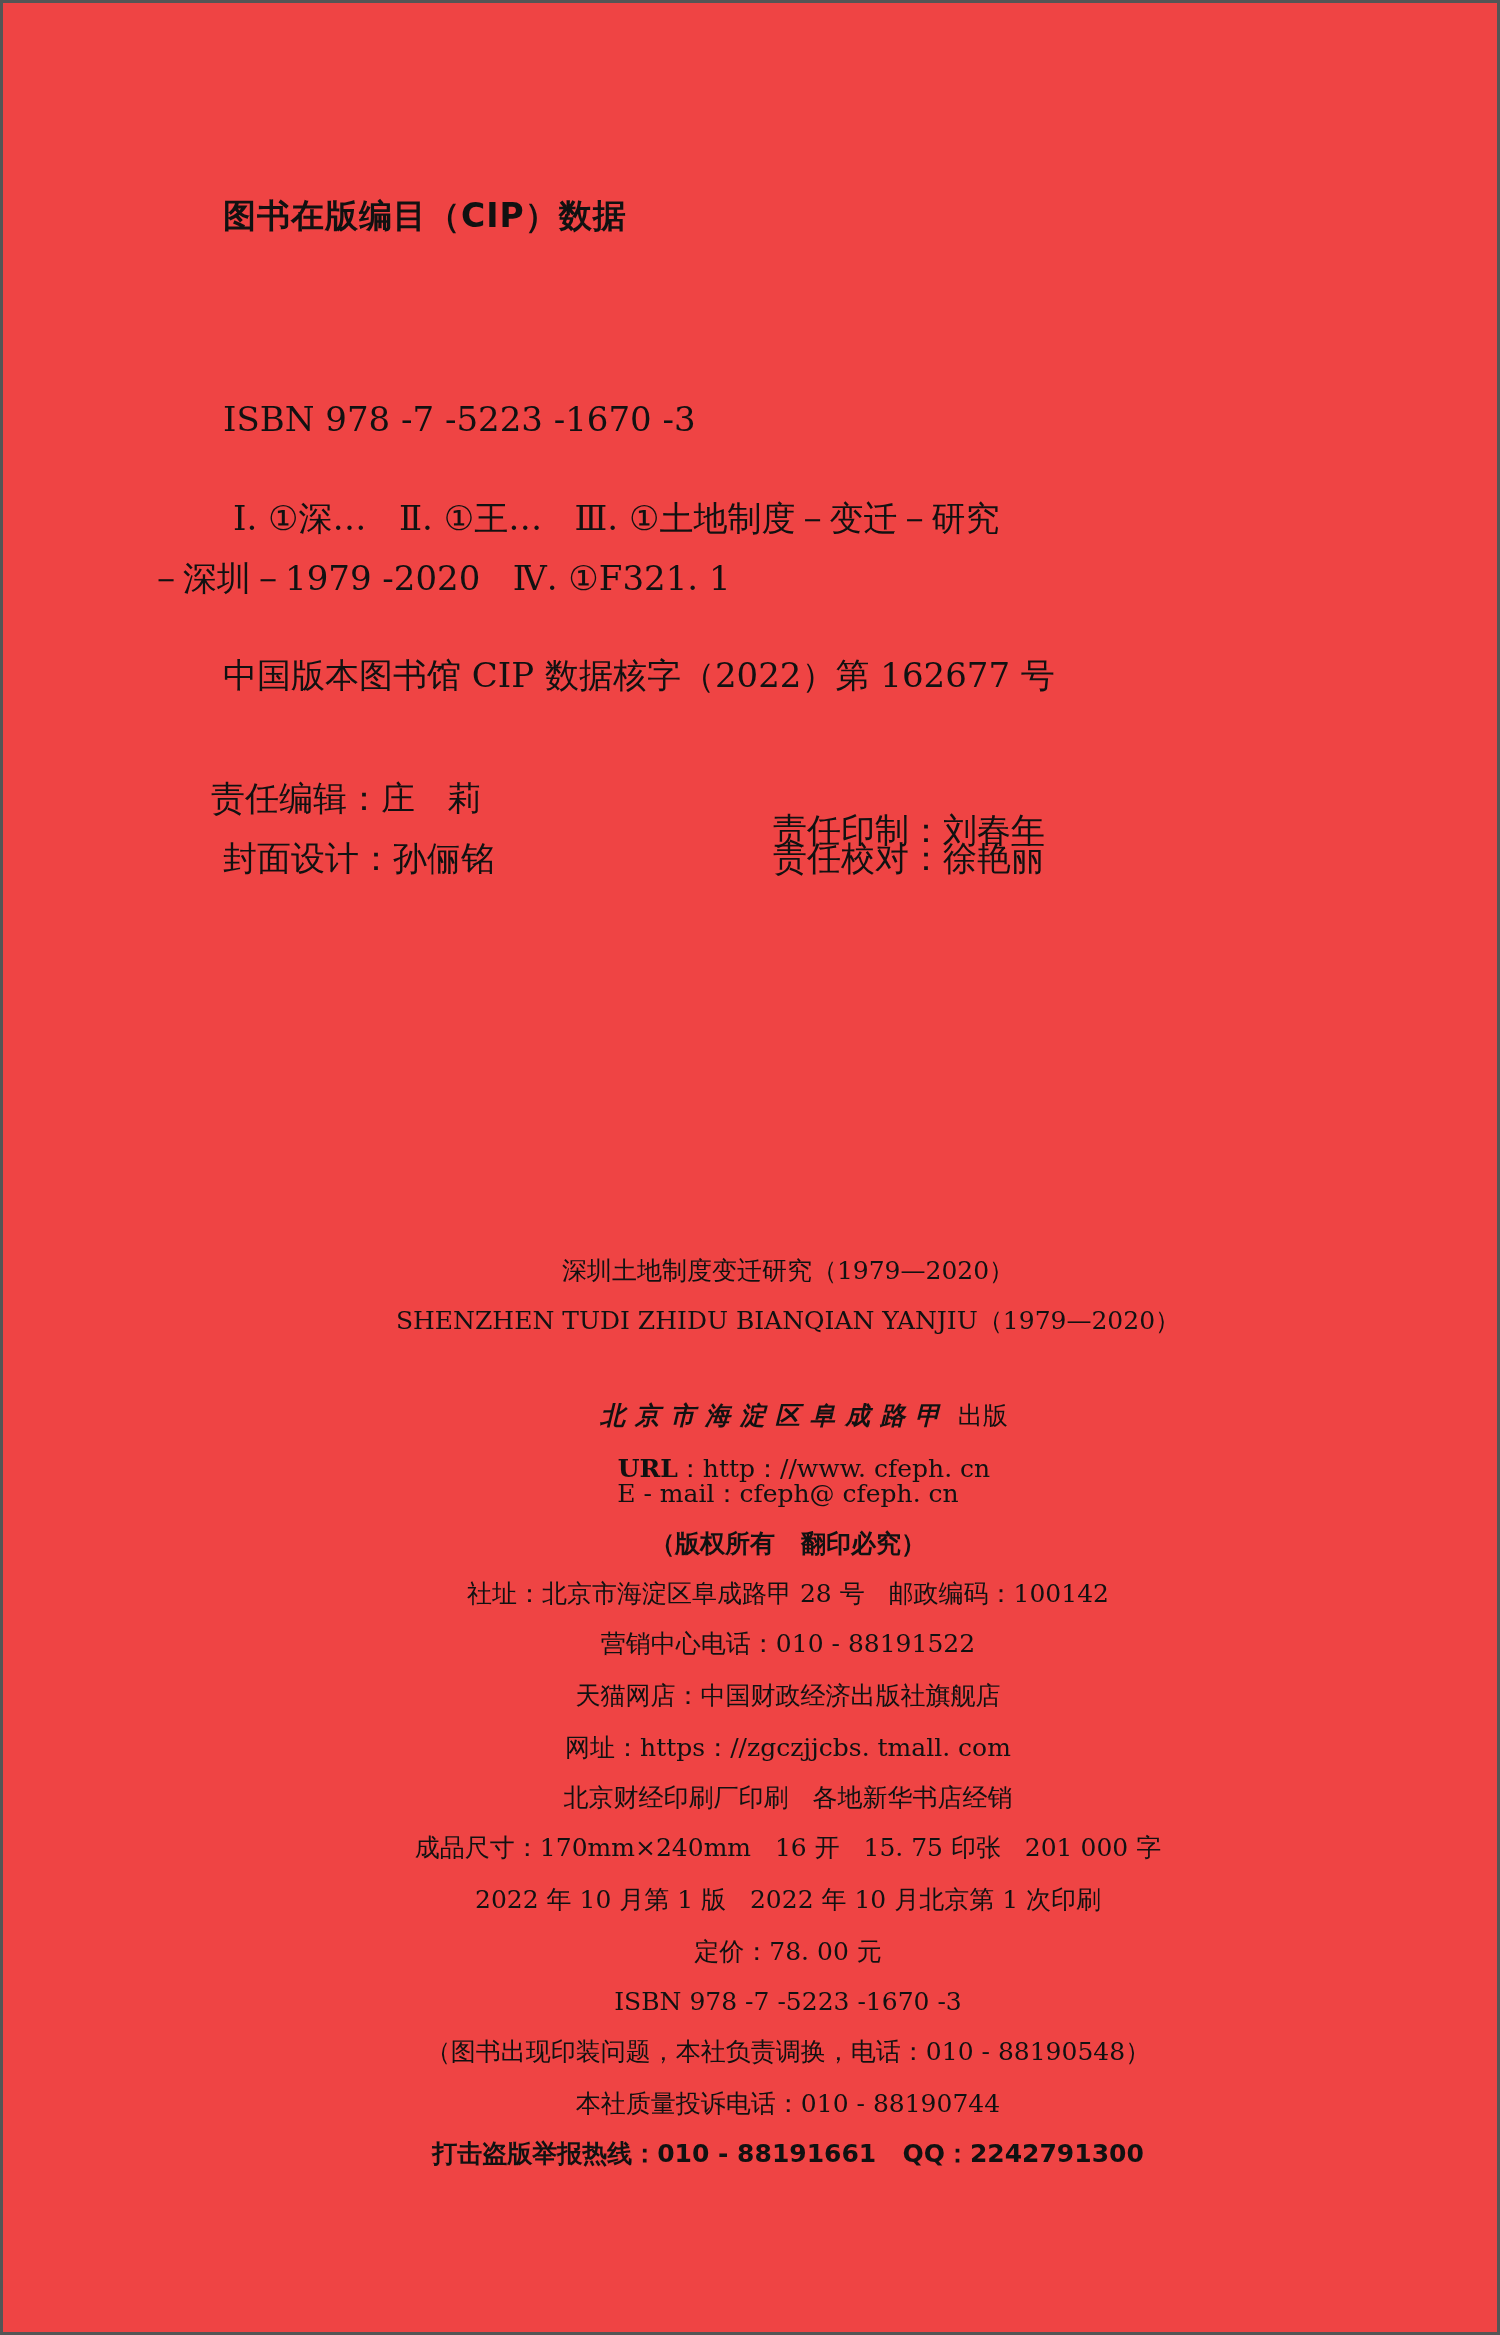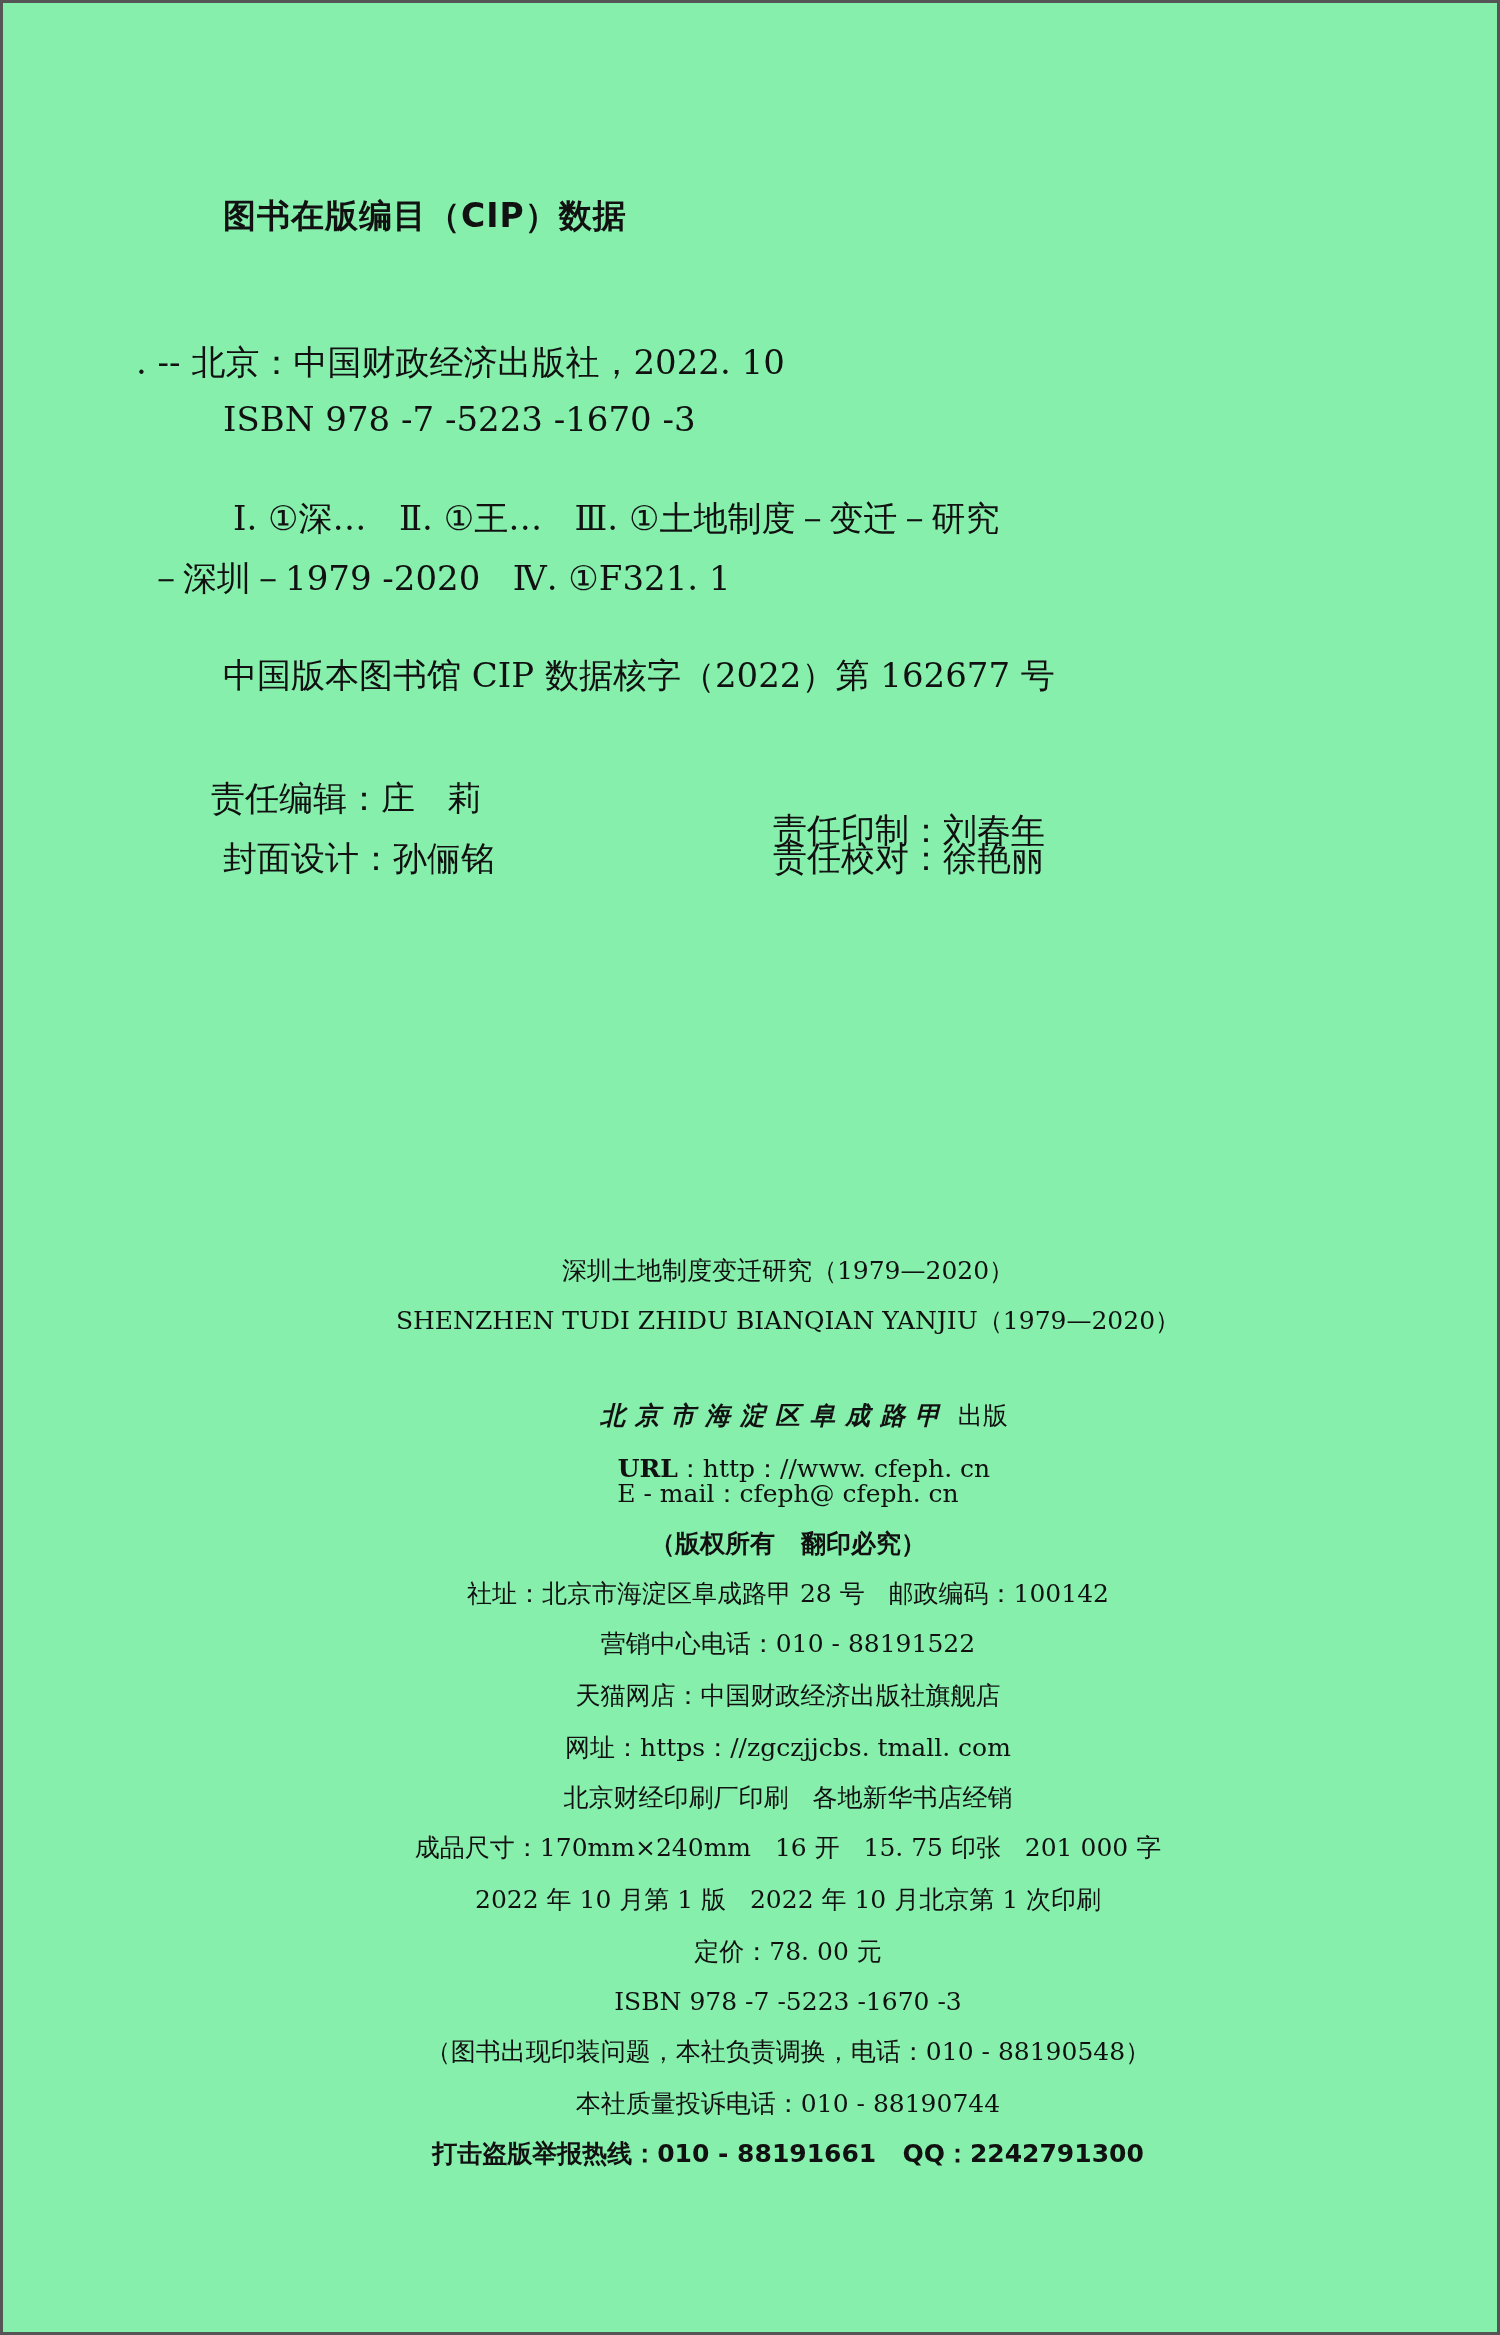--- a/index.html
+++ b/index.html
@@ -15,21 +15,21 @@
       font-family: "DejaVu Serif", "Liberation Serif", serif;
       color: #111111;
     }
     .page {
       position: absolute;
       left: 0; top: 0;
       width: 1500px;
       height: 2335px;
       box-sizing: border-box;
       border: 3px solid #555555;
-      background: #86efac;
+      background: #ef4444;
     }
     .line {
       position: absolute;
       white-space: pre;
       line-height: 1;
     }
     
     .cip-heading {
       left: 220px; top: 196px;
       font-family: "DejaVu Sans", "Liberation Sans", sans-serif;
@@ -72,21 +72,20 @@
       font-size: 25px;
     }
     .url-label { font-weight: bold; }
   </style>
 </head>
 <body>
 
 <div class="page">
 
   <div class="line cip-heading">图书在版编目（CIP）数据</div>
-  <div class="line cip cip-pub">. -- 北京：中国财政经济出版社，2022. 10</div>
   <div class="line cip cip-isbn">ISBN 978 -7 -5223 -1670 -3</div>
   <div class="line cip cip-subj1">Ⅰ. ①深…   Ⅱ. ①王…   Ⅲ. ①土地制度－变迁－研究</div>
   <div class="line cip cip-subj2">－深圳－1979 -2020   Ⅳ. ①F321. 1</div>
   <div class="line cip cip-verify">中国版本图书馆 CIP 数据核字（2022）第 162677 号</div>
 
   <div class="line staff staff-editor">责任编辑：庄   莉</div>
   <div class="line staff staff-cover">封面设计：孙俪铭</div>
   <div class="line staff staff-printing">责任印制：刘春年</div>
   <div class="line staff staff-proof">责任校对：徐艳丽</div>
 

